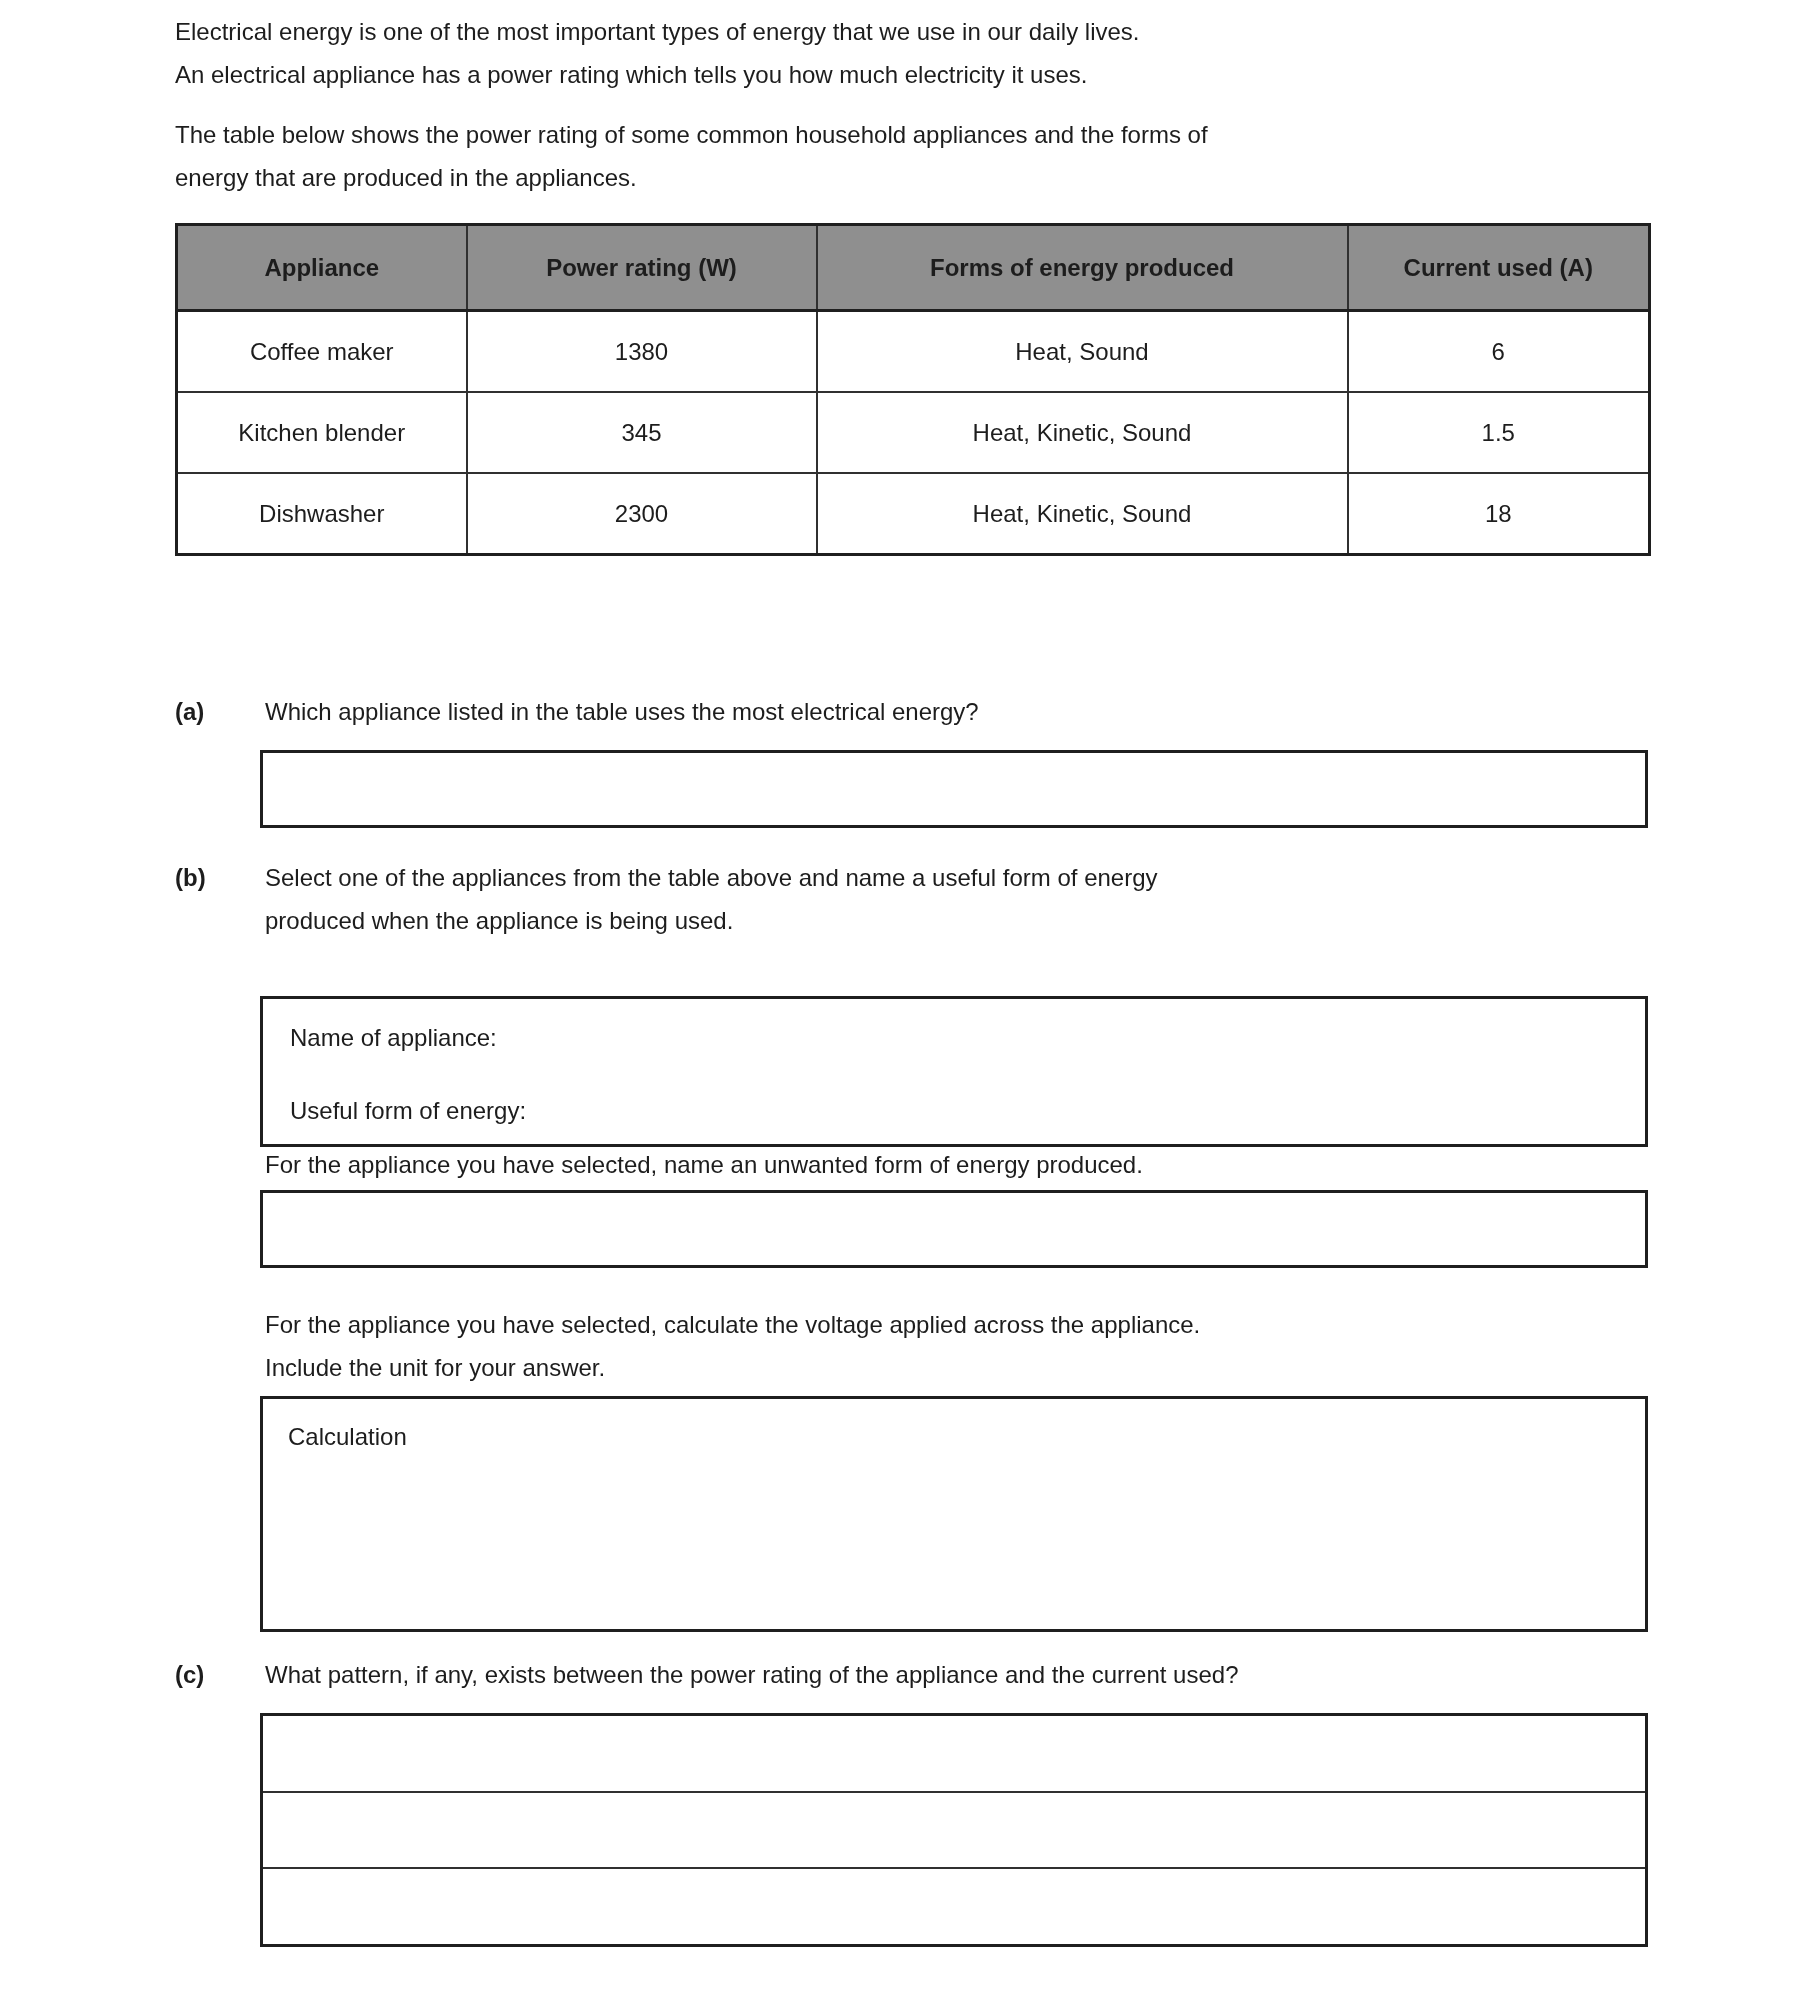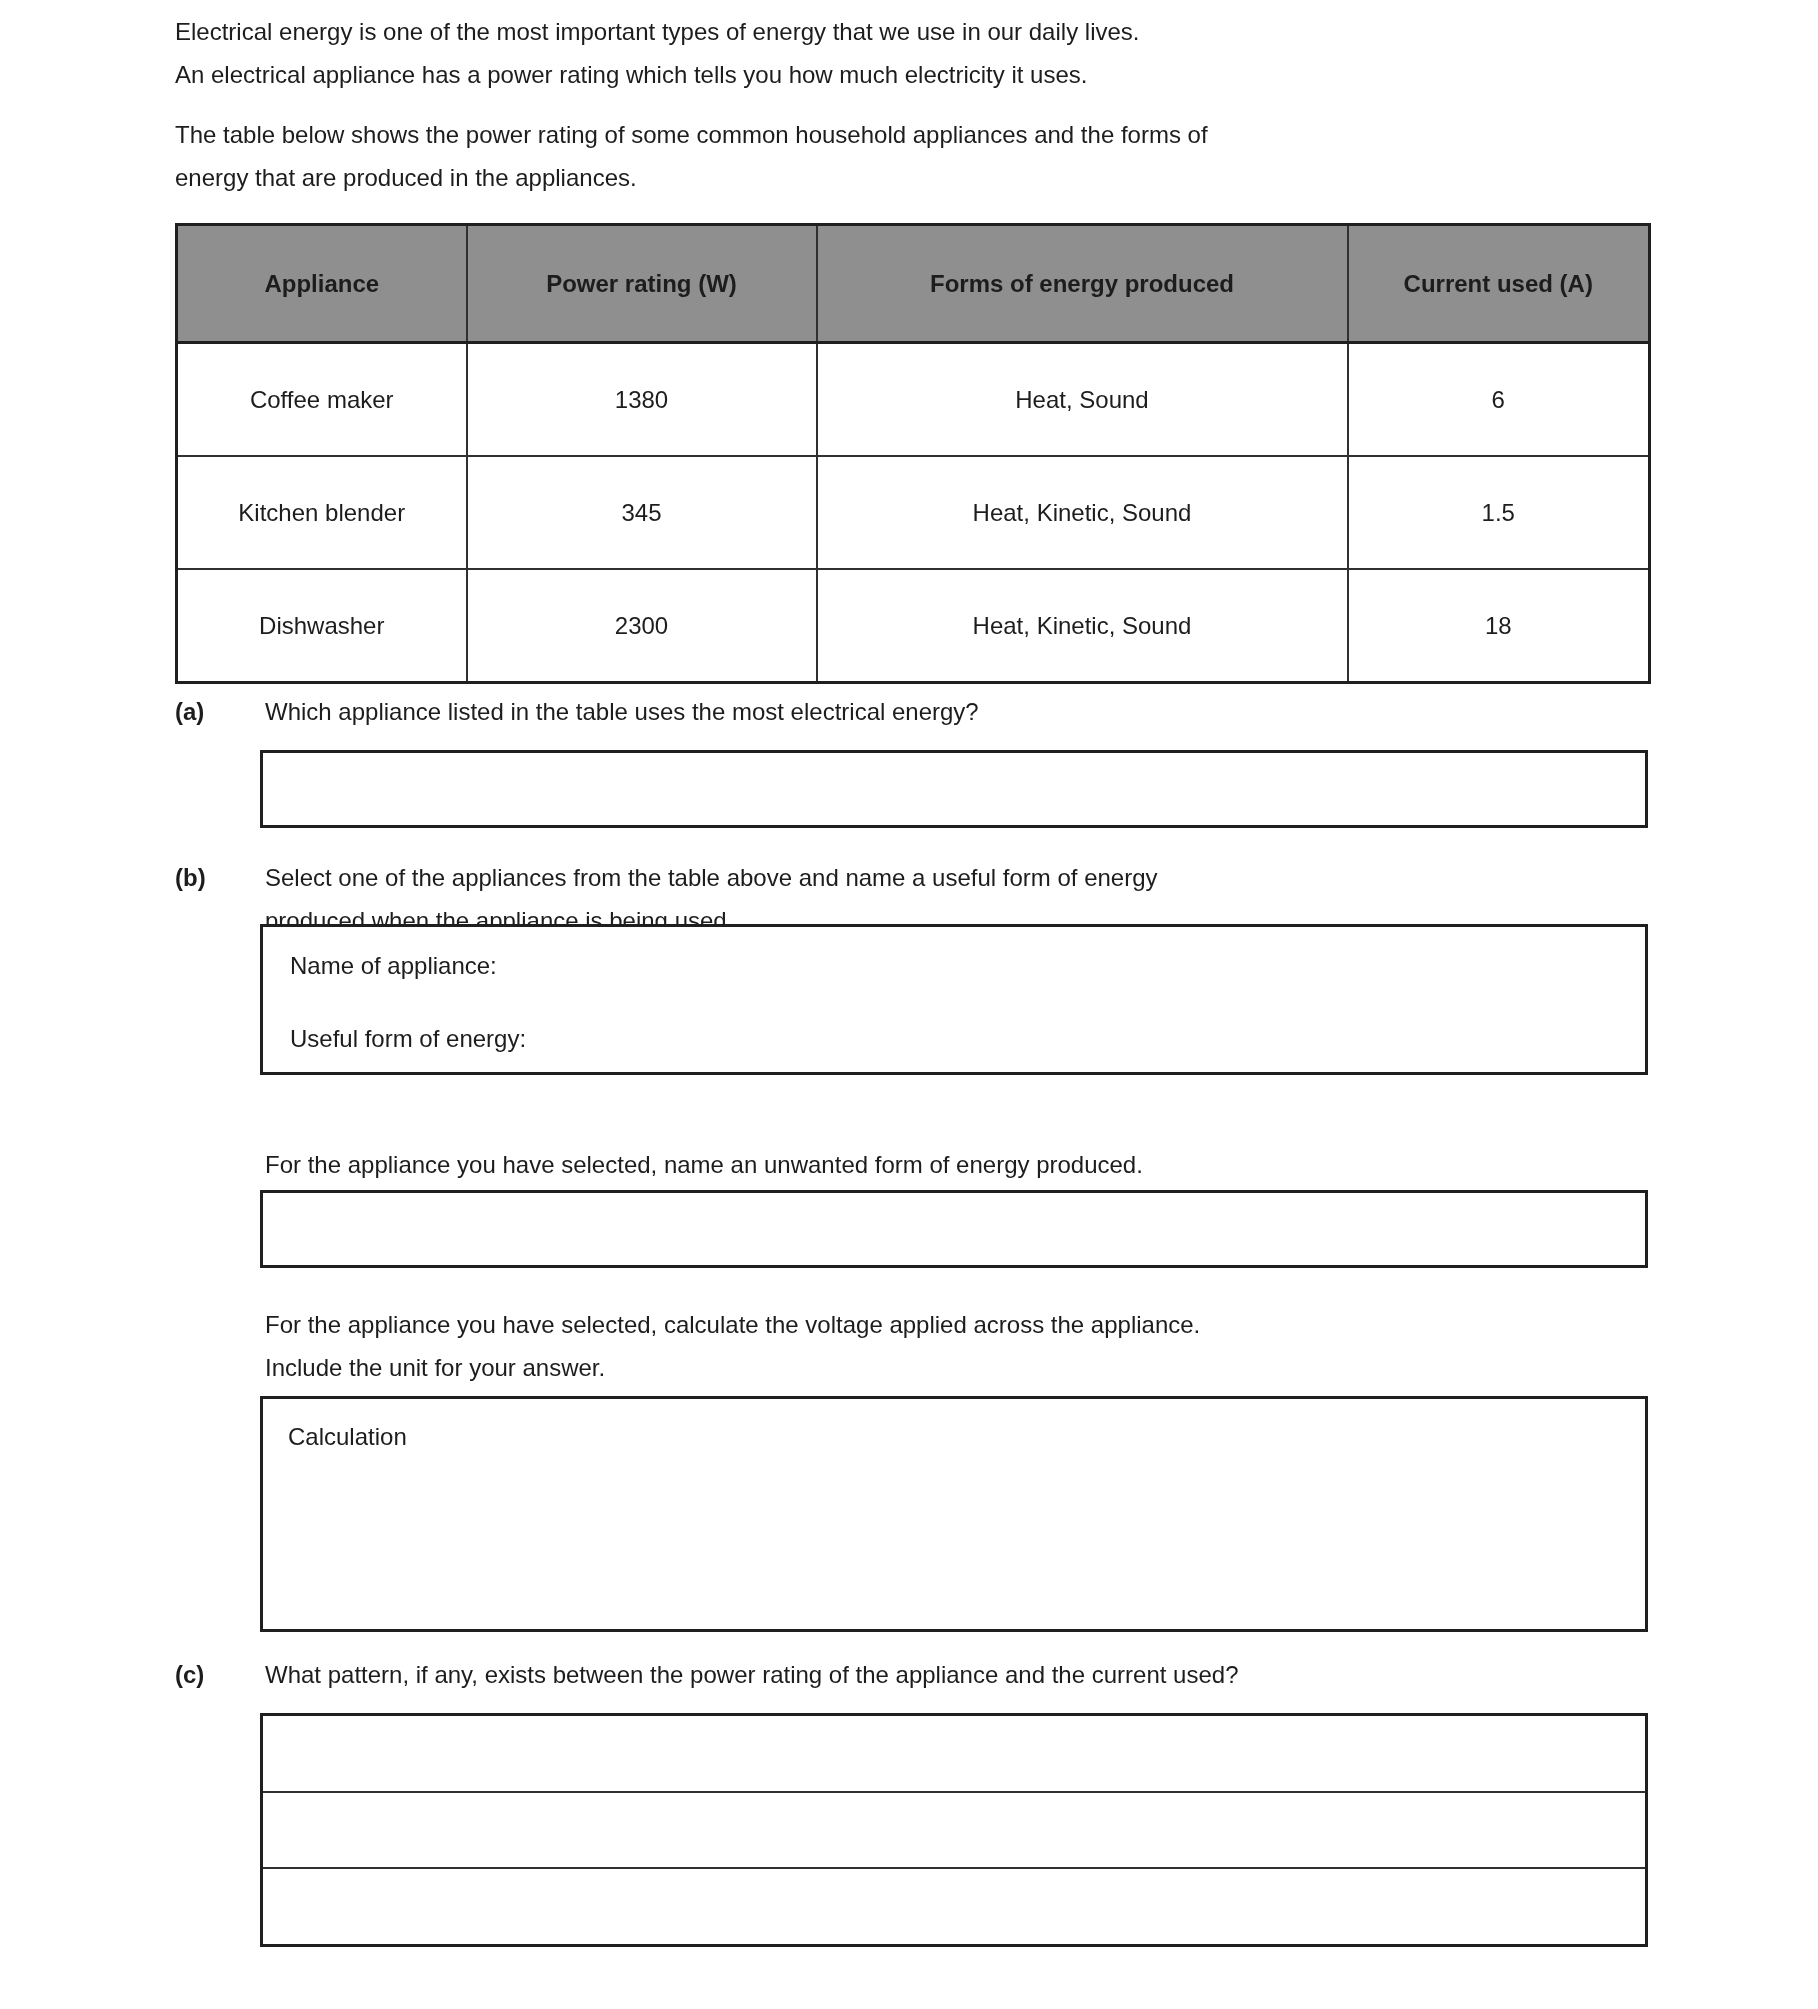--- a/index.html
+++ b/index.html
@@ -20,41 +20,41 @@
     position:absolute;
     left:175px;top:223px;
     width:1473px;
     border-collapse:collapse;
     table-layout:fixed;
   }
   table.appliance th, table.appliance td{
     border:2px solid #303030;
     text-align:center;
     vertical-align:middle;
-    padding:16px;
+    padding:0;
   }
   table.appliance{border:3px solid #1f1f1f;}
   table.appliance th{
     background:#8f8f8f;
     font-weight:bold;
     height:83px;
     border-bottom:3px solid #1f1f1f;
   }
   table.appliance td{height:79px;background:#ffffff;}
   
   .answer-box{
     position:absolute;
     left:260px;
     width:1388px;
     border:3px solid #1f1f1f;
     background:#ffffff;
     box-sizing:border-box;
   }
   .box-a{top:750px;height:78px;}
-  .box-b{top:924px;height:151px;padding:17px 0 0 27px;}
+  .box-b{top:996px;height:151px;padding:17px 0 0 27px;}
   .box-b .field{margin:0;}
   .box-b .field+.field{margin-top:30px;}
   .box-unwanted{top:1190px;height:78px;}
   .box-calc{top:1396px;height:236px;padding:16px 0 8px 25px;}
   .box-c{top:1713px;height:234px;display:flex;flex-direction:column;}
   .box-c .ruled-row{flex:1 1 0;}
   .box-c .ruled-row+.ruled-row{border-top:2px solid #303030;}
 </style>
 </head>
 <body>

